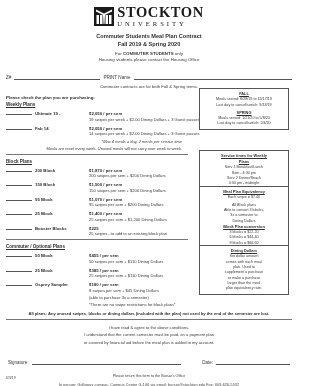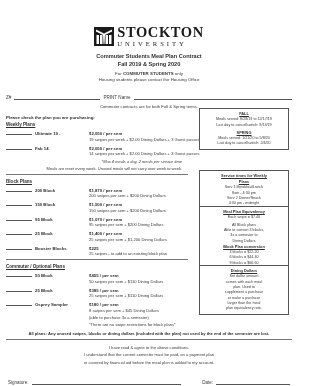--- a/index.html
+++ b/index.html
@@ -24,21 +24,20 @@
     box-sizing: border-box;
   }
 
   
   .logo-wrap {
     display: flex;
     justify-content: center;
     align-items: center;
     padding-top: 5px;
     gap: 3px;
-    margin-top: 20px;
   }
   .logo-mark {
     width: 20px;
     height: 19px;
     flex: 0 0 auto;
   }
   .logo-text {
     display: flex;
     flex-direction: column;
     line-height: 1;

